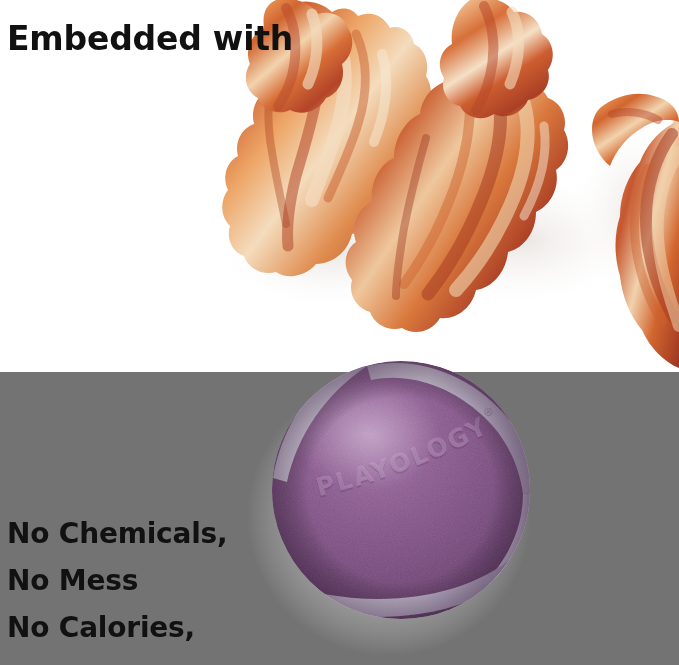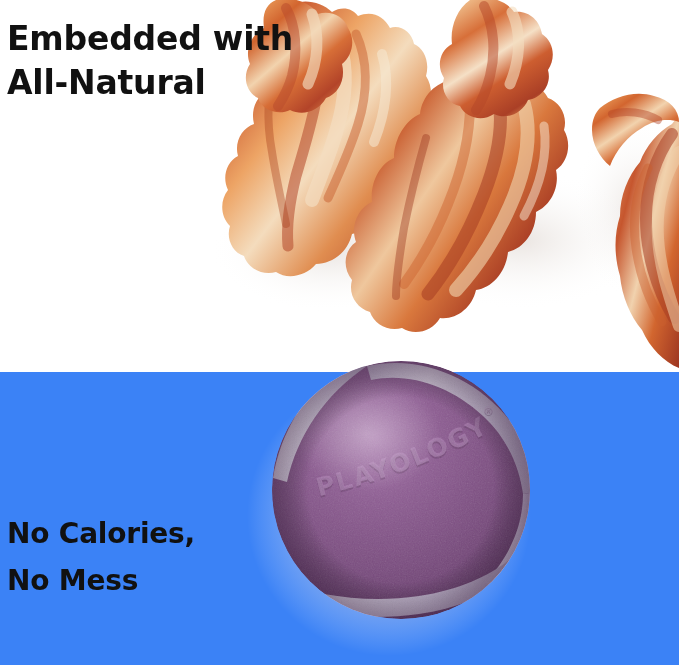--- a/index.html
+++ b/index.html
@@ -5,21 +5,21 @@
 <style>
   html, body {
     margin: 0;
     padding: 0;
     background: #ffffff;
   }
   #stage {
     position: relative;
     width: 679px;
     height: 665px;
-    background: #3b82f6;
+    background: #737373;
     overflow: hidden;
     font-family: "DejaVu Sans", "Liberation Sans", sans-serif;
   }
 
   
   .copy-block {
     position: absolute;
     z-index: 40;
     color: #111111;
     font-weight: 700;
@@ -201,21 +201,20 @@
         <path d="M600,108 C614,96 636,90 654,96 C670,100 679,110 679,122
                  C668,118 654,120 642,128 C628,136 616,150 610,166
                  C600,158 592,144 592,130 C592,120 595,113 600,108 Z" fill="url(#gStrip2)"></path>
         <path d="M612,114 C626,110 644,112 658,120" fill="none" stroke="#b34527" stroke-opacity="0.45" stroke-width="8" stroke-linecap="round"></path>
       </g>
     </svg>
   </div>
 
   <div class="copy-block" id="headline-block">
     <div class="copy-line">Embedded with</div>
-    <div class="copy-line">All-Natural</div>
   </div>
 
   <div id="ball-photo">
     <svg class="ball-svg" viewBox="0 0 260 305">
       <defs>
         <radialGradient id="gBall" cx="0.40" cy="0.30" r="0.85">
           <stop offset="0%" stop-color="#a877ad"></stop>
           <stop offset="28%" stop-color="#8e5d93"></stop>
           <stop offset="58%" stop-color="#7b4d80"></stop>
           <stop offset="82%" stop-color="#6a3f6f"></stop>
@@ -302,17 +301,18 @@
         <circle cx="130" cy="130" r="129" fill="#d8c8dd" opacity="0.55" filter="url(#rubberTex)"></circle>
 
         <ellipse cx="96" cy="74" rx="74" ry="56" fill="url(#gSpec)"></ellipse>
 
         <circle cx="130" cy="130" r="129" fill="url(#gBallShadowInner)"></circle>
       </g>
     </svg>
   </div>
 
   <div class="copy-block" id="benefits-block">
+    <div class="copy-line">No Chemicals,</div>
+    <div class="copy-line">No Mess</div>
     <div class="copy-line">No Calories,</div>
-    <div class="copy-line">No Mess</div>
   </div>
 
 </div>
 
 </body></html>

